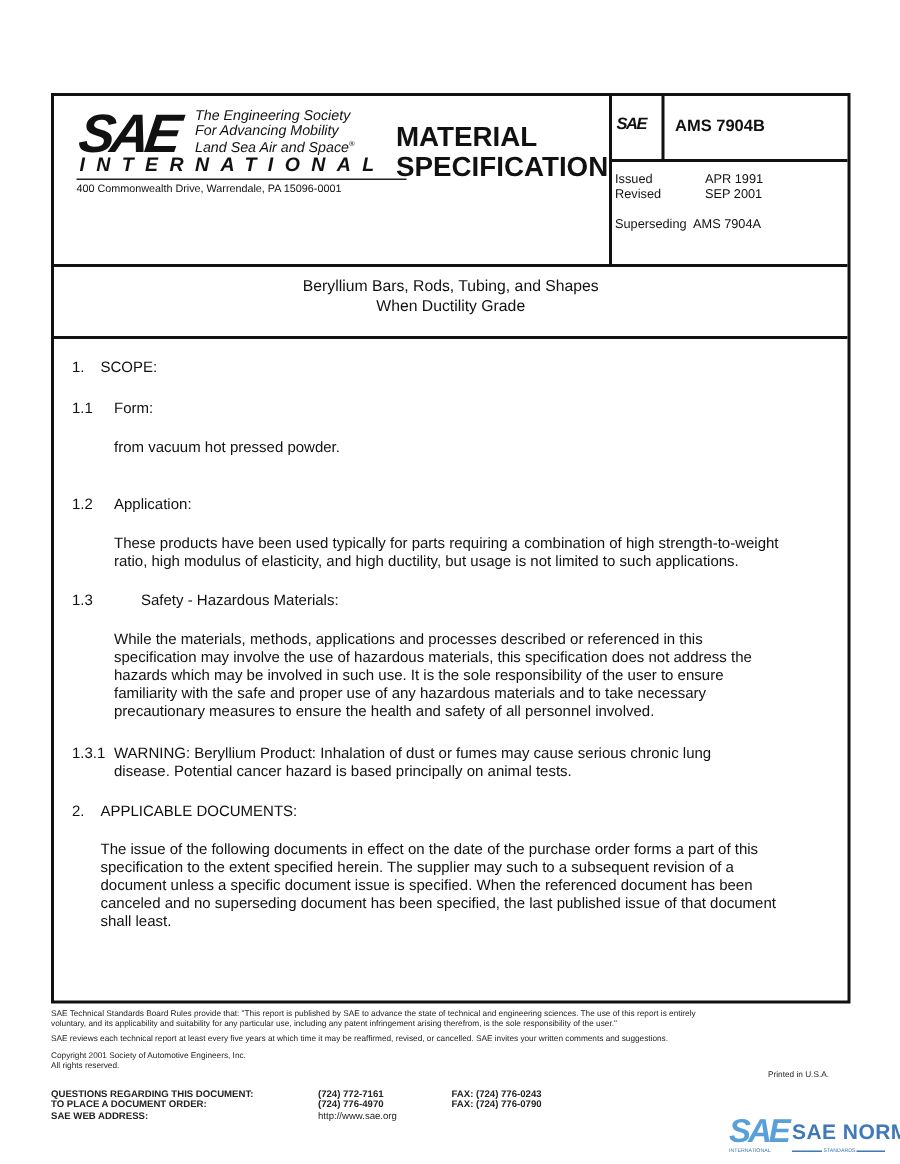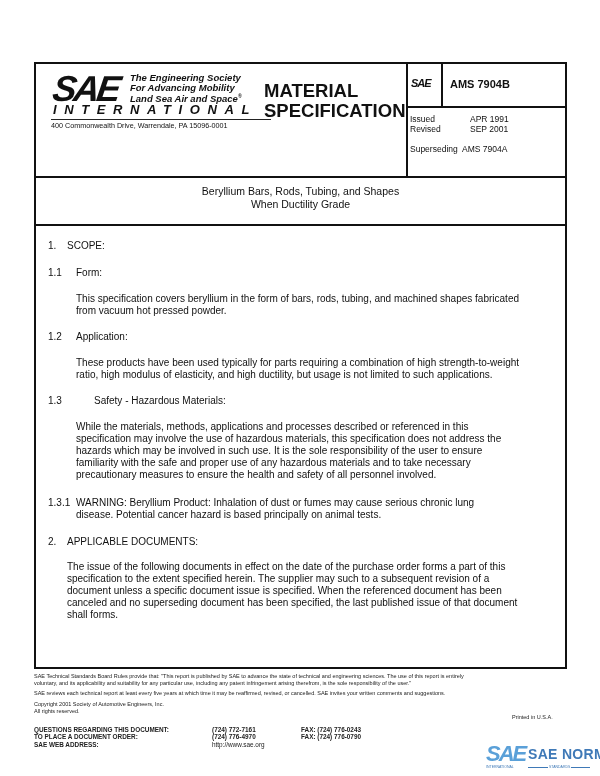--- a/index.html
+++ b/index.html
@@ -2,21 +2,21 @@
 <html><head>
 <meta charset="utf-8">
 <style>
   html, body { margin:0; padding:0; background:#ffffff; }
   body { width:600px; height:776px; position:relative; overflow:hidden; font-family:"Liberation Sans", sans-serif; color:#111; }
   .abs { position:absolute; }
   #box { position:absolute; left:34px; top:62px; width:529px; height:603px; border:2px solid #111; }
   .hline { position:absolute; left:0; right:0; height:0; border-top:2px solid #111; }
   .vline { position:absolute; width:0; border-left:2px solid #111; }
   .logo-sae { font-family:"Liberation Sans", sans-serif; font-weight:bold; font-style:italic; font-size:36px; letter-spacing:-3px; line-height:30px; transform:skewX(-8deg); }
-  .tagline { font-style:italic; font-weight:bold; font-size:9.5px; line-height:9.5px; }
+  .tagline { font-style:italic; font-weight:normal; font-size:9.5px; line-height:9.5px; }
   .intl { font-style:italic; font-weight:bold; font-size:13px; letter-spacing:7.6px; }
   .addr { font-size:7.2px; }
   .big { font-weight:bold; font-size:18.5px; line-height:20px; }
   .small { font-size:8.5px; }
   .body { font-size:10px; line-height:12px; }
   .num { position:absolute; }
   .para { position:absolute; }
   .foot { font-size:5.5px; line-height:7px; color:#222; }
   .foot-b { font-size:6.4px; line-height:7.4px; font-weight:bold; color:#222; }
 </style>
@@ -68,21 +68,20 @@
   </div>
 
   <div class="body">
 
     <div class="num" style="left:12px; top:176px;">1.</div>
     <div class="num" style="left:31px; top:176px;">SCOPE:</div>
 
     <div class="num" style="left:12px; top:203px;">1.1</div>
     <div class="num" style="left:40px; top:203px;">Form:</div>
     <div class="para" style="left:40px; top:229px;">
-      <div>This specification covers beryllium in the form of bars, rods, tubing, and machined shapes fabricated</div>
       <div>from vacuum hot pressed powder.</div>
     </div>
 
     <div class="num" style="left:12px; top:267px;">1.2</div>
     <div class="num" style="left:40px; top:267px;">Application:</div>
     <div class="para" style="left:40px; top:293px;">
       <div>These products have been used typically for parts requiring a combination of high strength-to-weight</div>
       <div>ratio, high modulus of elasticity, and high ductility, but usage is not limited to such applications.</div>
     </div>
 
@@ -102,21 +101,21 @@
       <div>disease.  Potential cancer hazard is based principally on animal tests.</div>
     </div>
 
     <div class="num" style="left:12px; top:472px;">2.</div>
     <div class="num" style="left:31px; top:472px;">APPLICABLE DOCUMENTS:</div>
     <div class="para" style="left:31px; top:497px;">
       <div>The issue of the following documents in effect on the date of the purchase order forms a part of this</div>
       <div>specification to the extent specified herein.  The supplier may such to a subsequent revision of a</div>
       <div>document unless a specific document issue is specified.  When the referenced document has been</div>
       <div>canceled and no superseding document has been specified, the last published issue of that document</div>
-      <div>shall forms.</div>
+      <div>shall least.</div>
     </div>
   </div>
 </div>
 
 <div class="abs foot" style="left:34px; top:673px; white-space:nowrap;">
   <div>SAE Technical Standards Board Rules provide that: "This report is published by SAE to advance the state of technical and engineering sciences. The use of this report is entirely</div>
   <div>voluntary, and its applicability and suitability for any particular use, including any patent infringement arising therefrom, is the sole responsibility of the user."</div>
 </div>
 <div class="abs foot" style="left:34px; top:690px; white-space:nowrap;">SAE reviews each technical report at least every five years at which time it may be reaffirmed, revised, or cancelled. SAE invites your written comments and suggestions.</div>
 <div class="abs foot" style="left:34px; top:701px; white-space:nowrap;">

